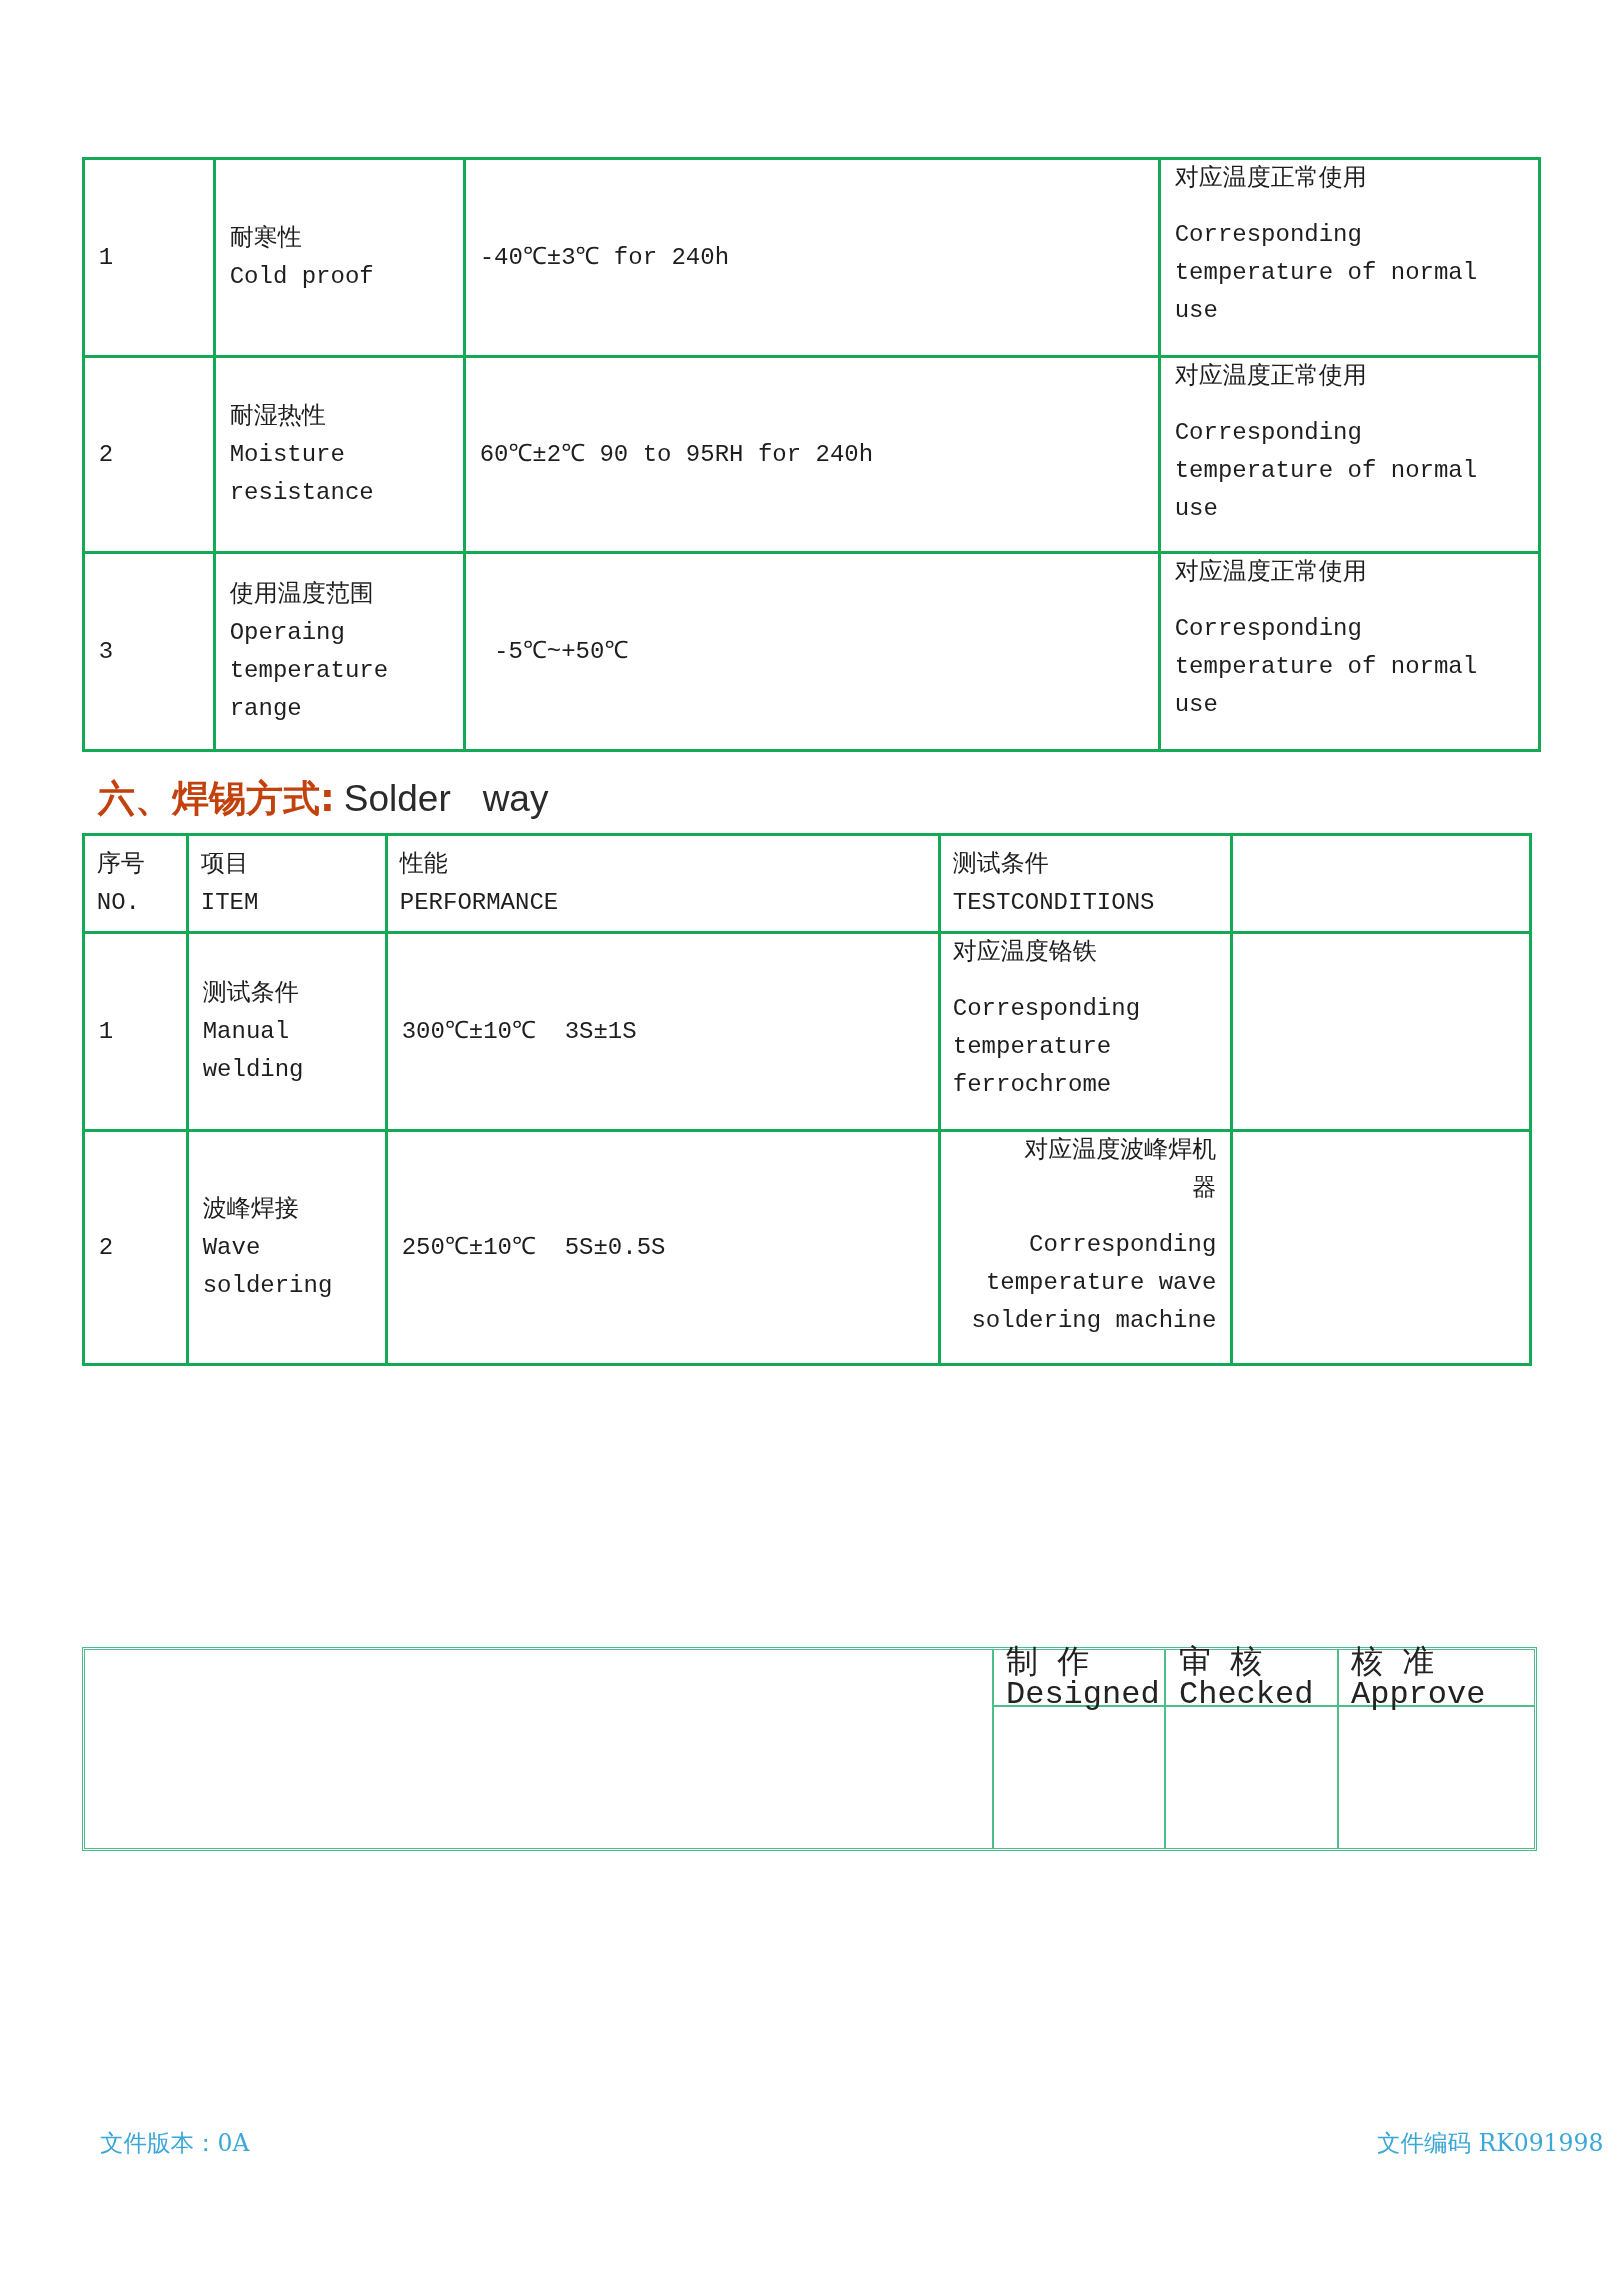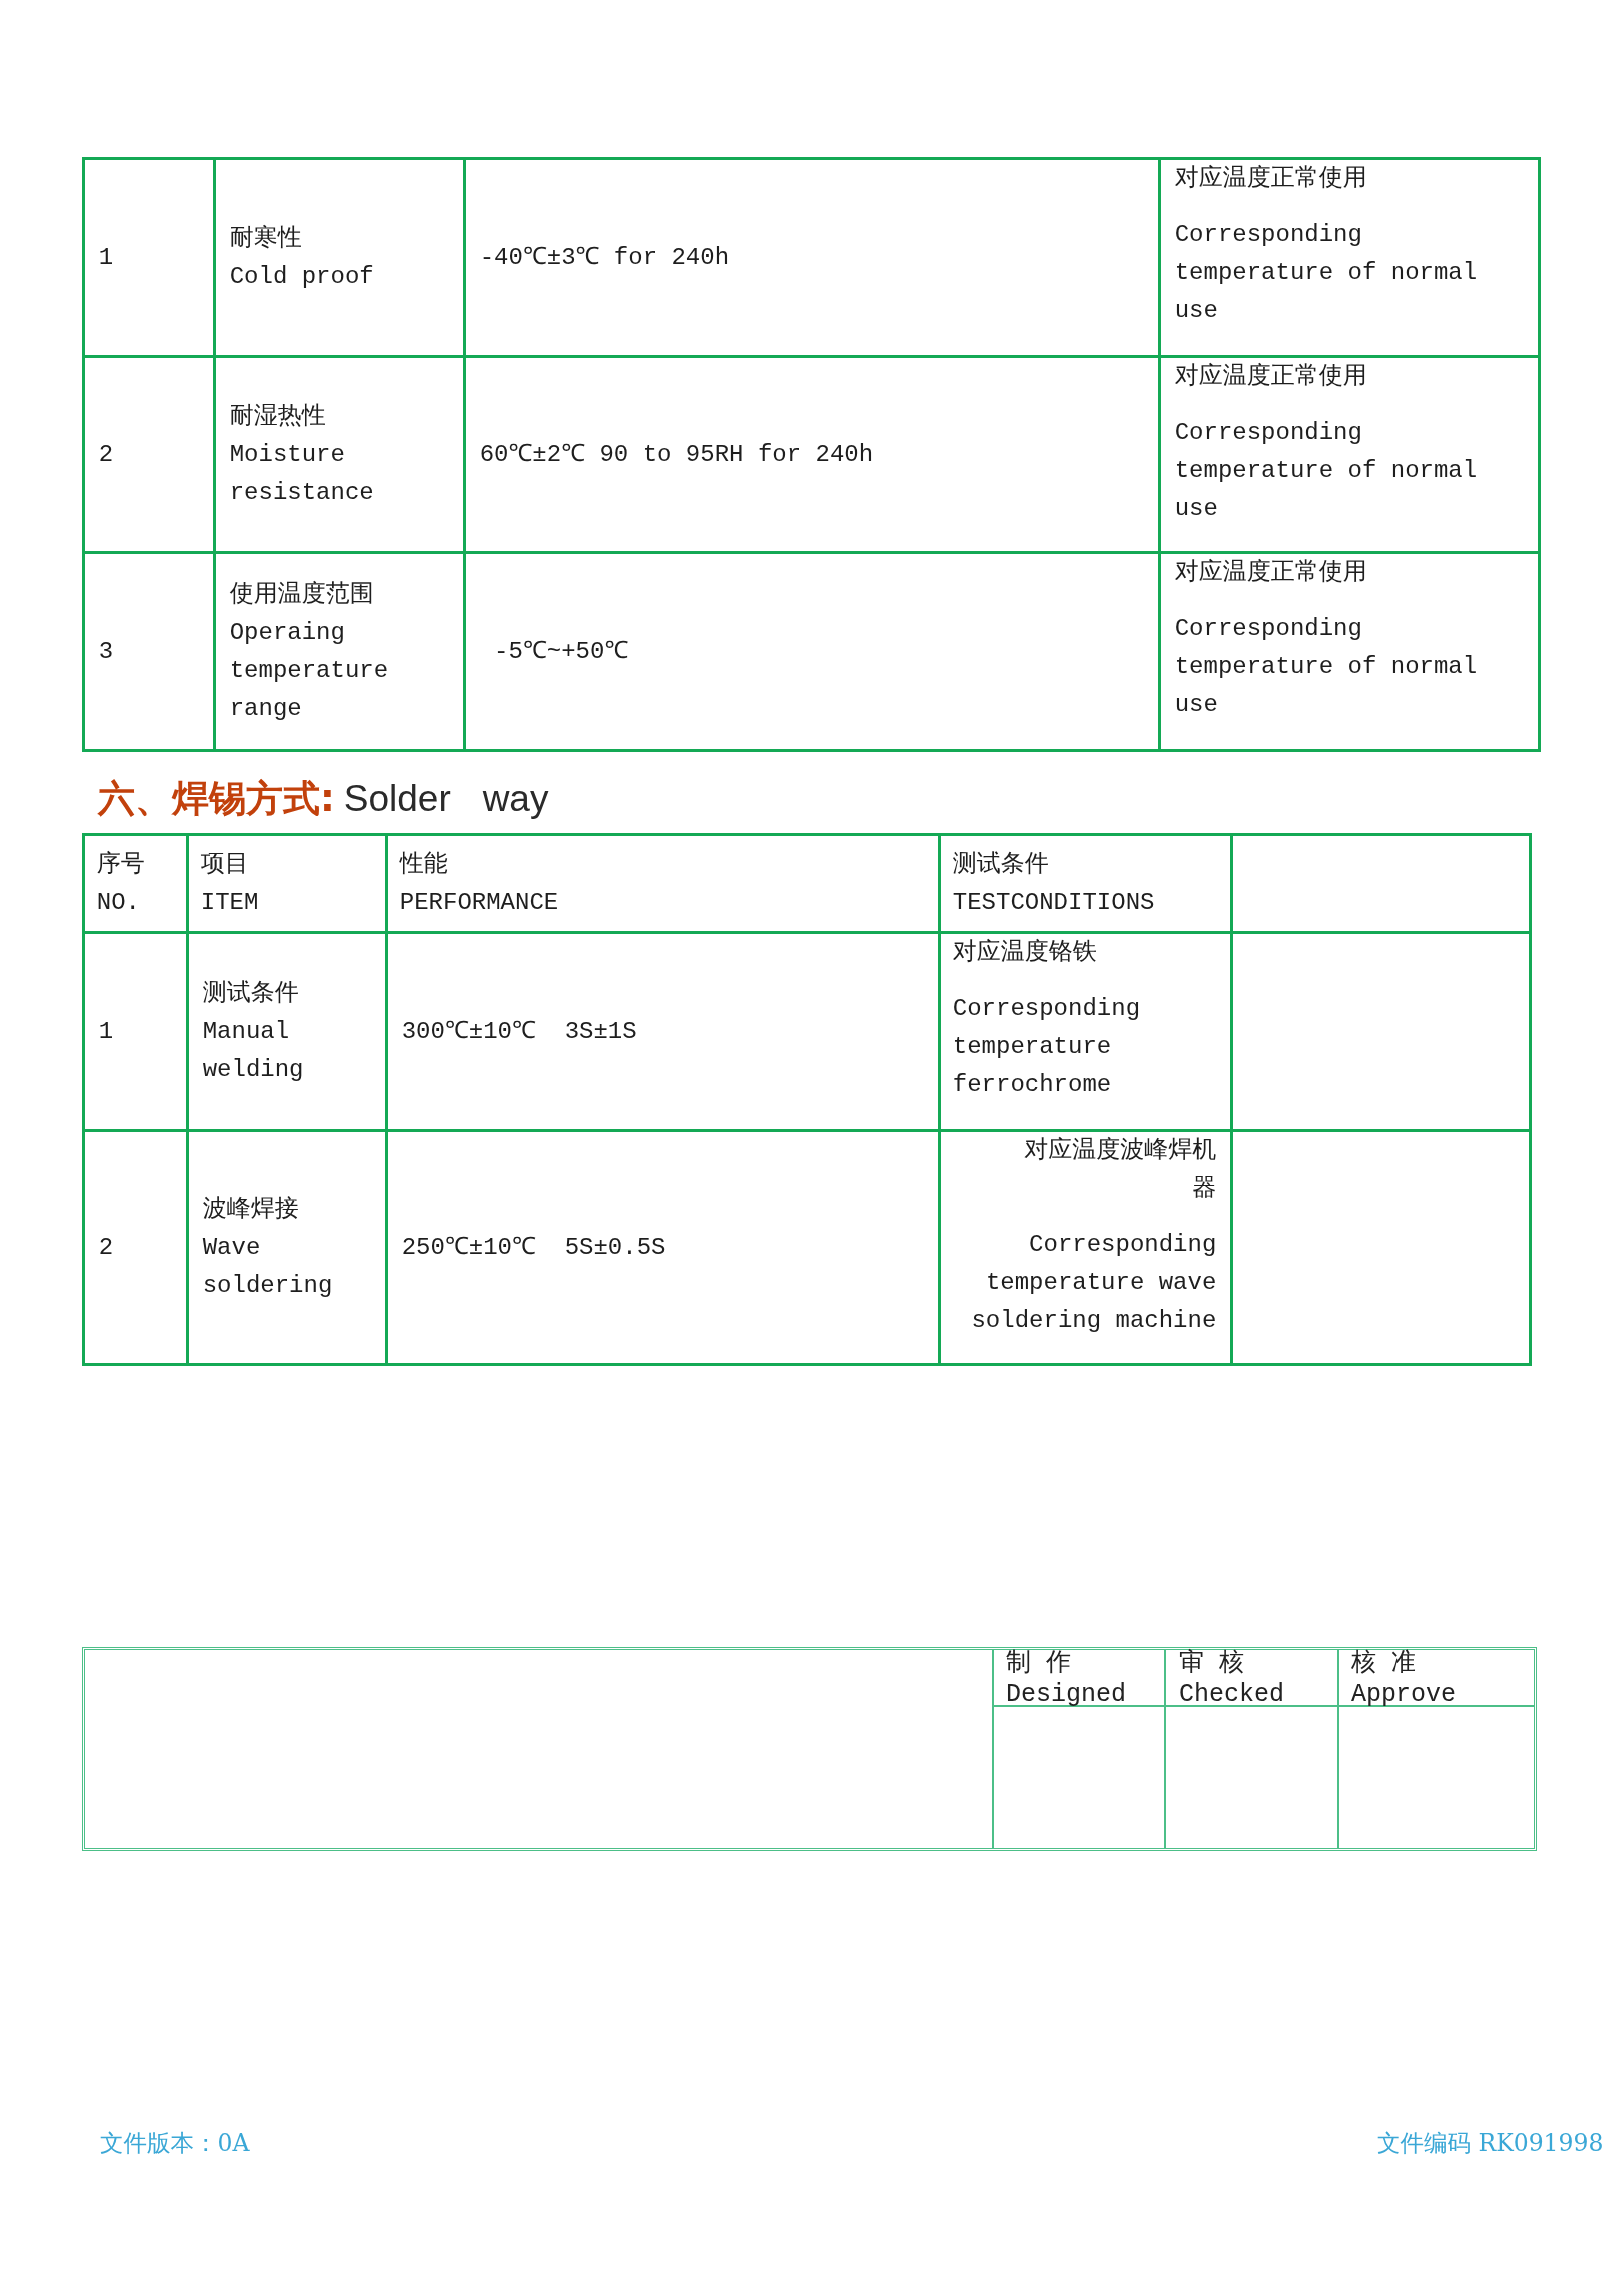--- a/index.html
+++ b/index.html
@@ -11,21 +11,21 @@
                   font-size:24px; line-height:38px; color:#1e1e1e; }
   .ln { display:block; white-space:nowrap; }
   .gap { height:17.6px; }
   .head { position:absolute; left:98px; top:776px; font-size:37px; line-height:45px; white-space:nowrap; }
   .head .cn { font-family:"DejaVu Sans",sans-serif; font-weight:bold; color:#c2410c; }
   .head .en { font-family:"Liberation Sans",sans-serif; color:#2a2a2a; margin-left:9px; word-spacing:21.6px; }
   .sign { position:absolute; left:82px; top:1647px; width:1455px; height:204px;
           border:3.9px double #4cbf88; box-sizing:border-box; }
   .sign .vl { position:absolute; top:0; bottom:0; width:2px; background:#4cbf88; }
   .sign .hl { position:absolute; height:2px; background:#4cbf88; }
-  .sign .lbl { position:absolute; font-size:25px; line-height:31px; color:#222; white-space:nowrap; }
+  .sign .lbl { position:absolute; font-size:32px; line-height:31px; color:#222; white-space:nowrap; }
   .footer { position:absolute; top:2127px; font-family:"DejaVu Serif",serif; font-size:23.5px; color:#3aa7d6; white-space:nowrap; }
 </style>
 </head>
 <body>
 
 <table class="grid" style="left:82px; top:157px; width:1457px;">
   <colgroup>
     <col style="width:131px">
       <col style="width:250px">
       <col style="width:695px">

